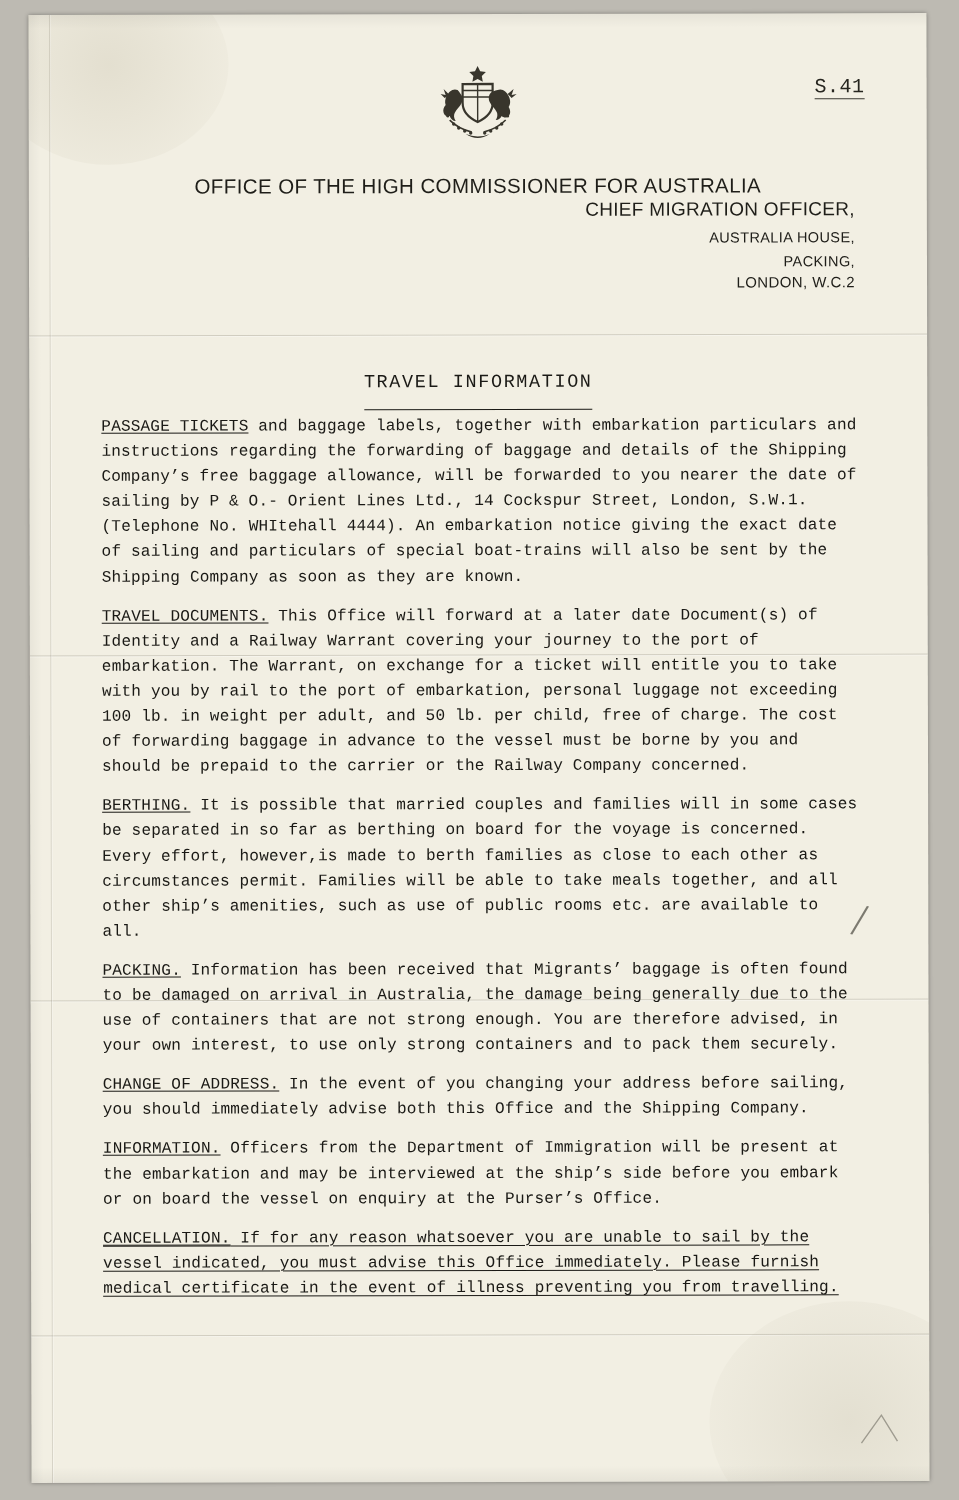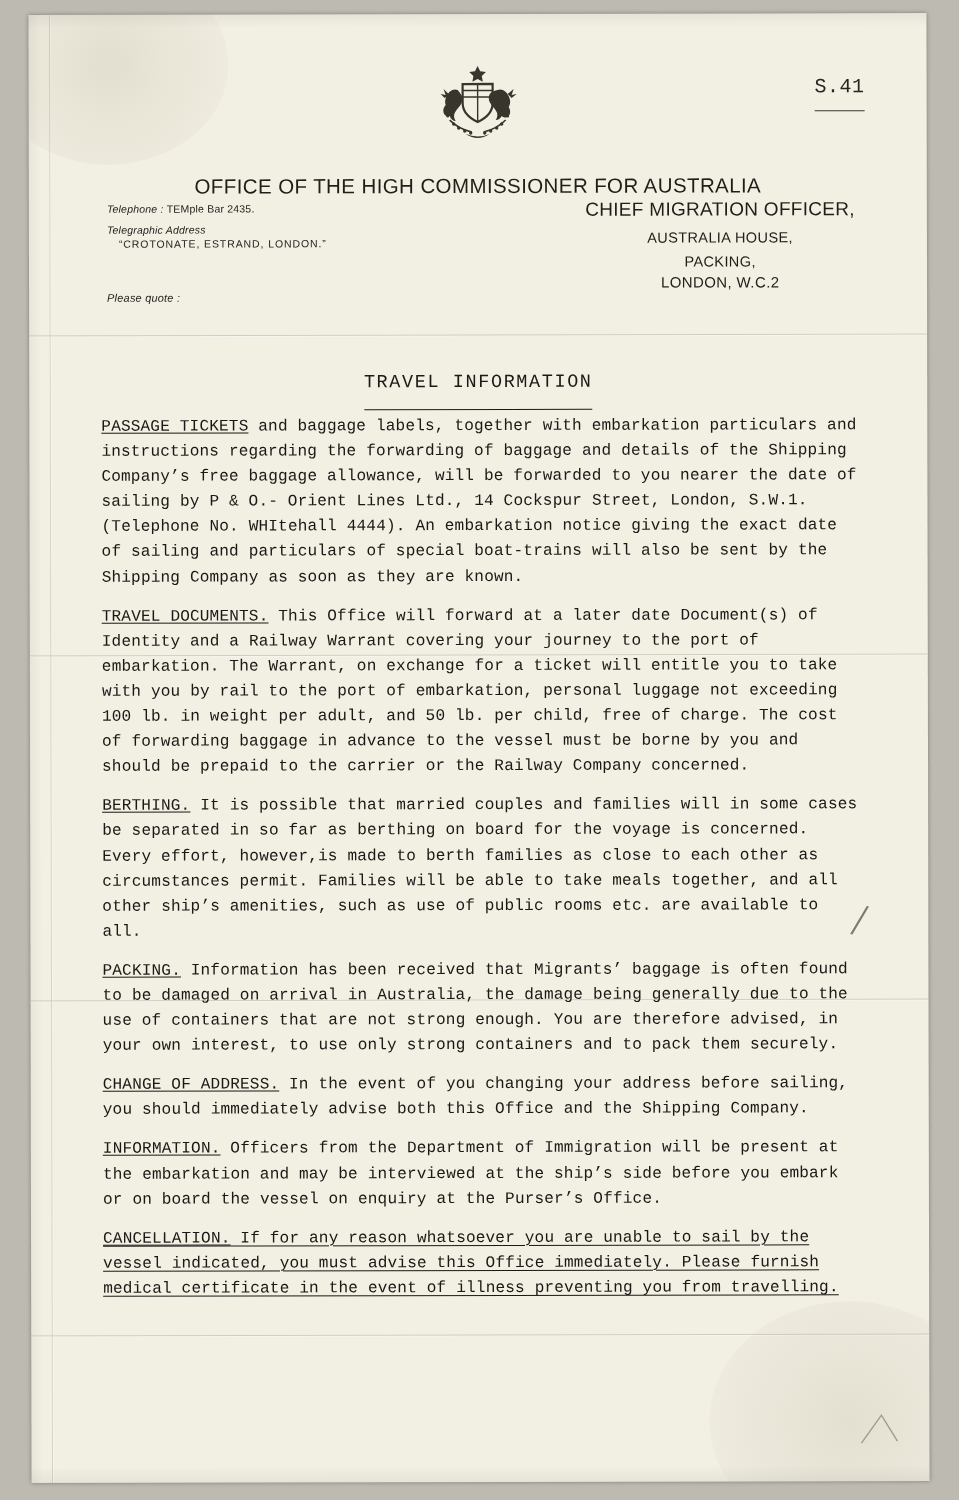--- a/index.html
+++ b/index.html
@@ -59,21 +59,21 @@
   
   .sref {
     position: absolute;
     right: 62px;
     top: 62px;
     font-family: "Liberation Mono", monospace;
     font-size: 20px;
     letter-spacing: 0.5px;
     color: #26251f;
     border-bottom: 1px solid #3a3932;
-    padding-bottom: 12px;
+    padding-bottom: 0;
   }
   .crest {
     position: absolute;
     left: 50%;
     top: 50px;
     transform: translateX(-50%);
     width: 96px;
     height: 78px;
     opacity: 0.93;
   }
@@ -114,21 +114,21 @@
   .please-quote {
     font-size: 11px;
     font-style: italic;
     margin-top: 42px;
     letter-spacing: 0.2px;
   }
   .right-block {
     position: absolute;
     right: 72px;
     top: 185px;
-    text-align: center;
+    text-align: right;
     color: #1f1e19;
   }
   .cmo {
     font-size: 19px;
     letter-spacing: 0.3px;
   }
   .addr {
     font-size: 14.5px;
     letter-spacing: 0.4px;
     margin-top: 9px;
@@ -242,29 +242,20 @@
               <circle cx="78" cy="52" r="1.5"></circle>
           </g>
 
           <path d="M36 70 q12 5 24 0 q-12 8 -24 0z"></path>
         </g>
       </svg>
     </div>
 
     <div class="org-title">OFFICE OF THE HIGH COMMISSIONER FOR AUSTRALIA</div>
 
-    <div class="left-block">
-      <div class="tele-line">
-        <span>Telephone :</span>
-        <b>TEMple Bar 2435.</b>
-      </div>
-      <div class="tel-addr-label">Telegraphic Address</div>
-      <div class="tel-addr-val">“CROTONATE, ESTRAND, LONDON.”</div>
-      <div class="please-quote">Please quote :</div>
-    </div>
 
     <div class="right-block">
       <div class="cmo">CHIEF MIGRATION OFFICER,</div>
       <div class="addr">AUSTRALIA HOUSE,</div>
       <div class="addr two">PACKING,</div>
       <div class="addr three">LONDON, W.C.2</div>
     </div>
 
     <div class="doc-title">
       <span>TRAVEL INFORMATION</span>

